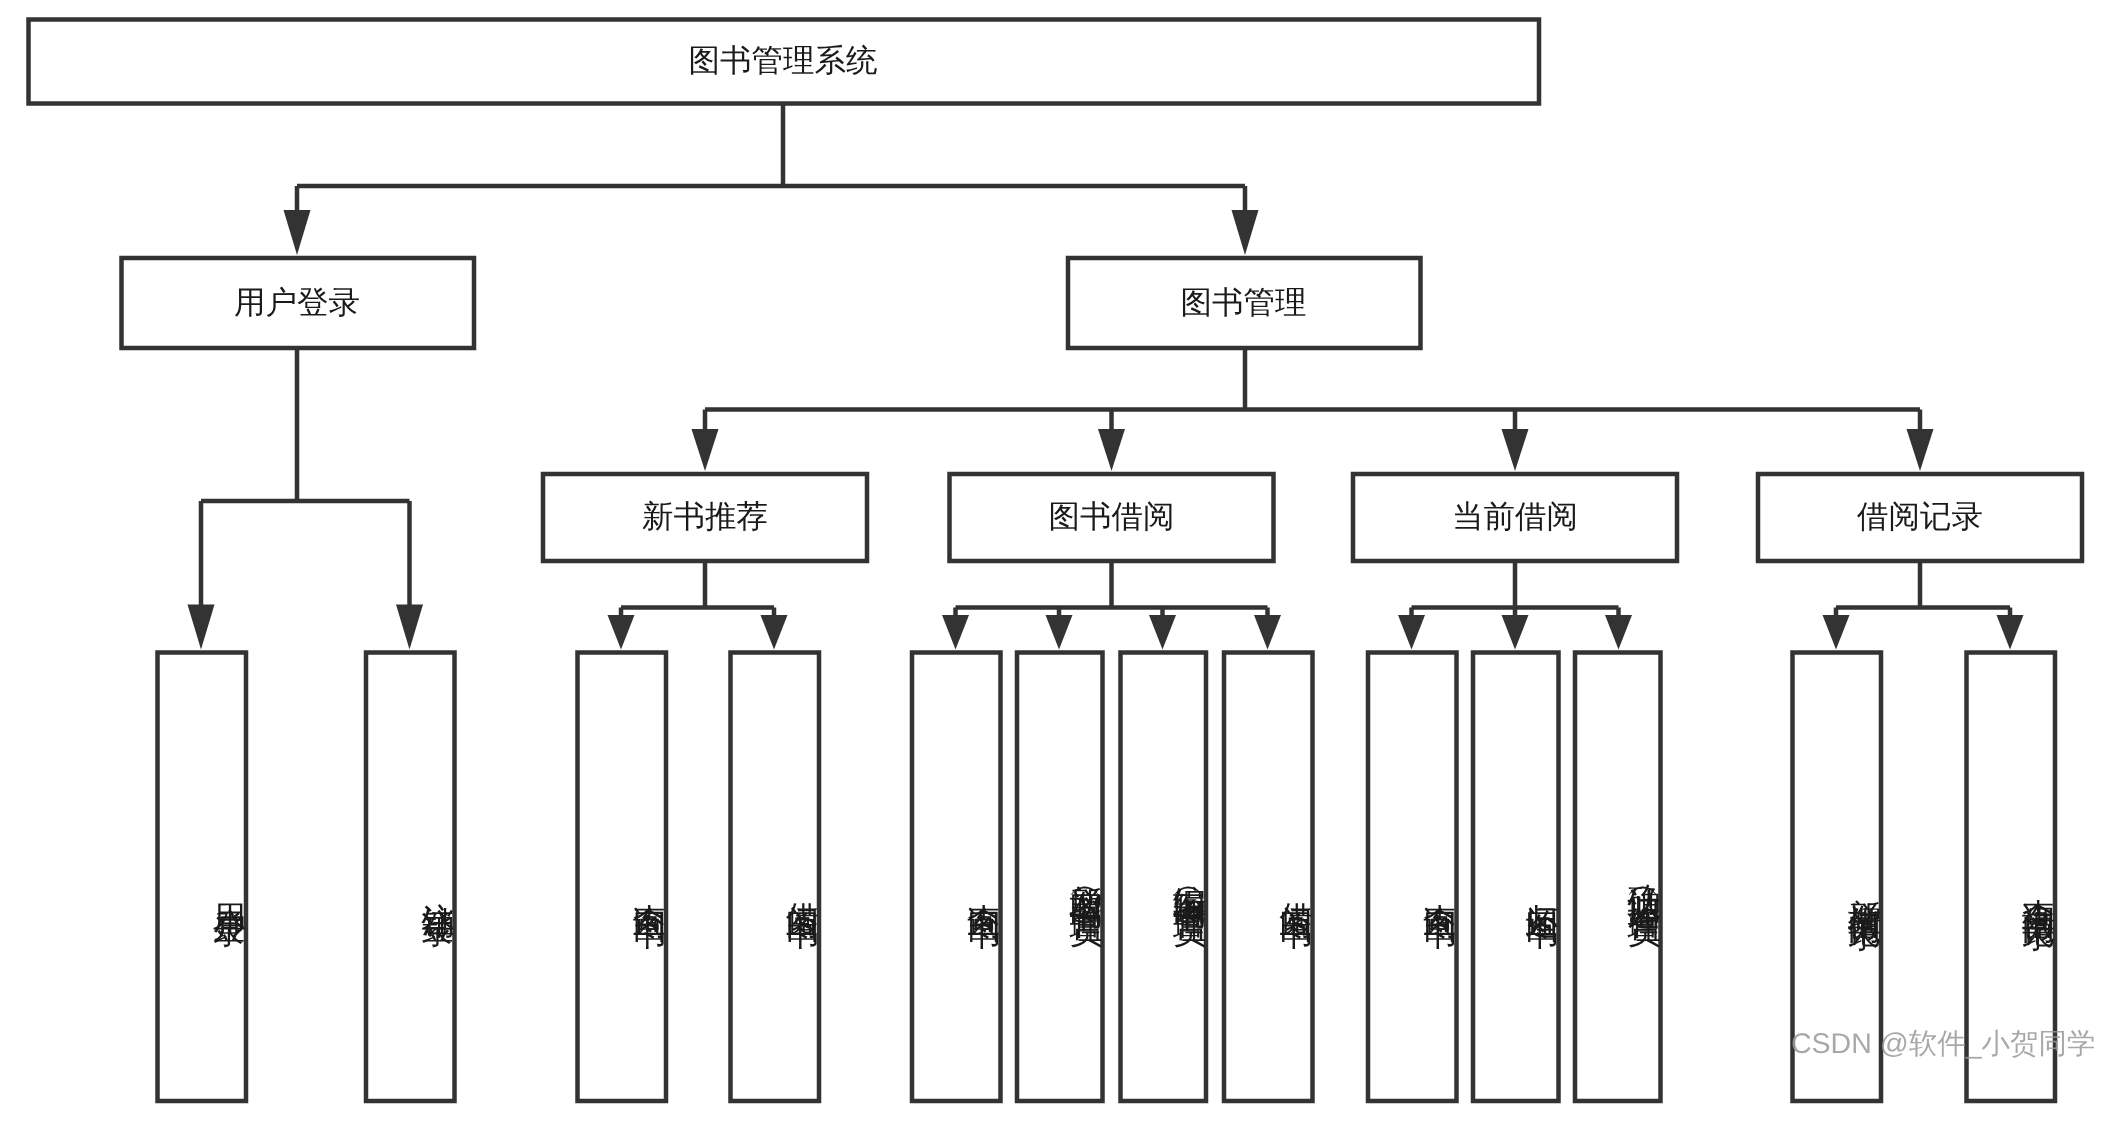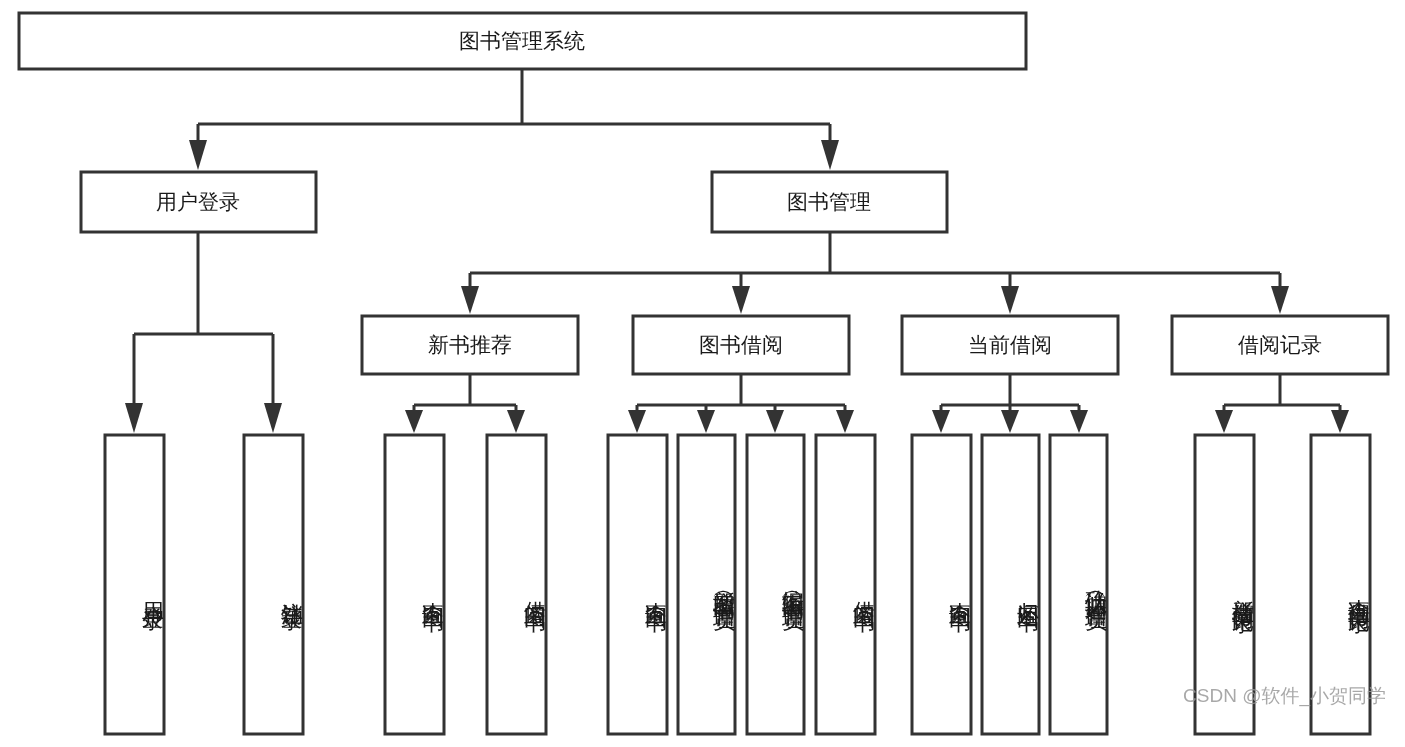--- a/index.html
+++ b/index.html
@@ -59,21 +59,21 @@
     font-family: "Liberation Sans", "DejaVu Sans", sans-serif;
     font-size: 22px;
     line-height: 1.0;
     color: #1a1a1a;
     letter-spacing: 3px;
     white-space: nowrap;
     pointer-events: none;
   }
   .watermark {
     position: absolute;
-    right: 19px;
+    right: 8px;
     bottom: 4px;
     font-family: "Liberation Sans", "DejaVu Sans", sans-serif;
     font-size: 19px;
     color: #9a9a9a;
     opacity: 0.85;
     white-space: nowrap;
     user-select: none;
   }
 </style>
 </head>

